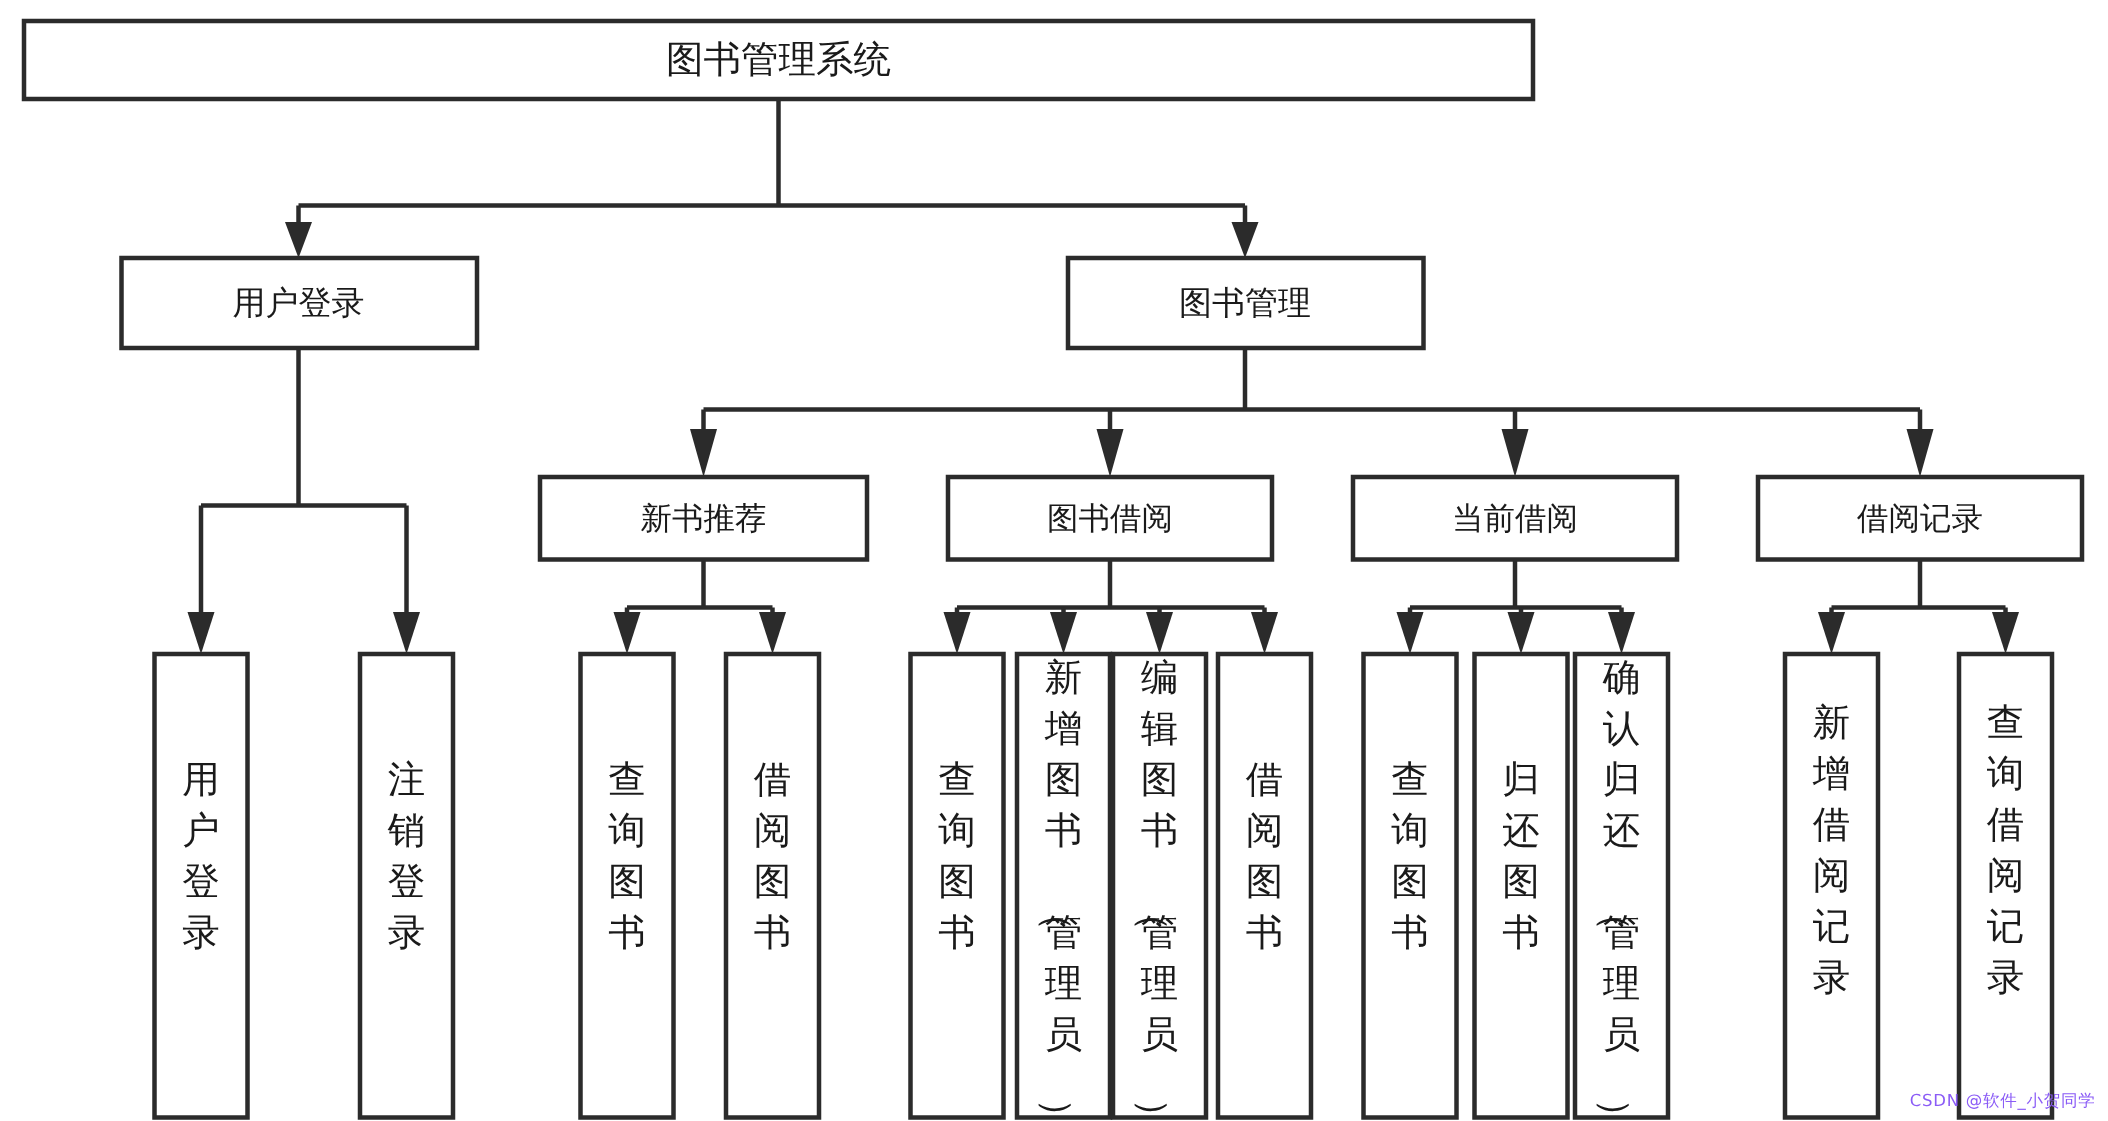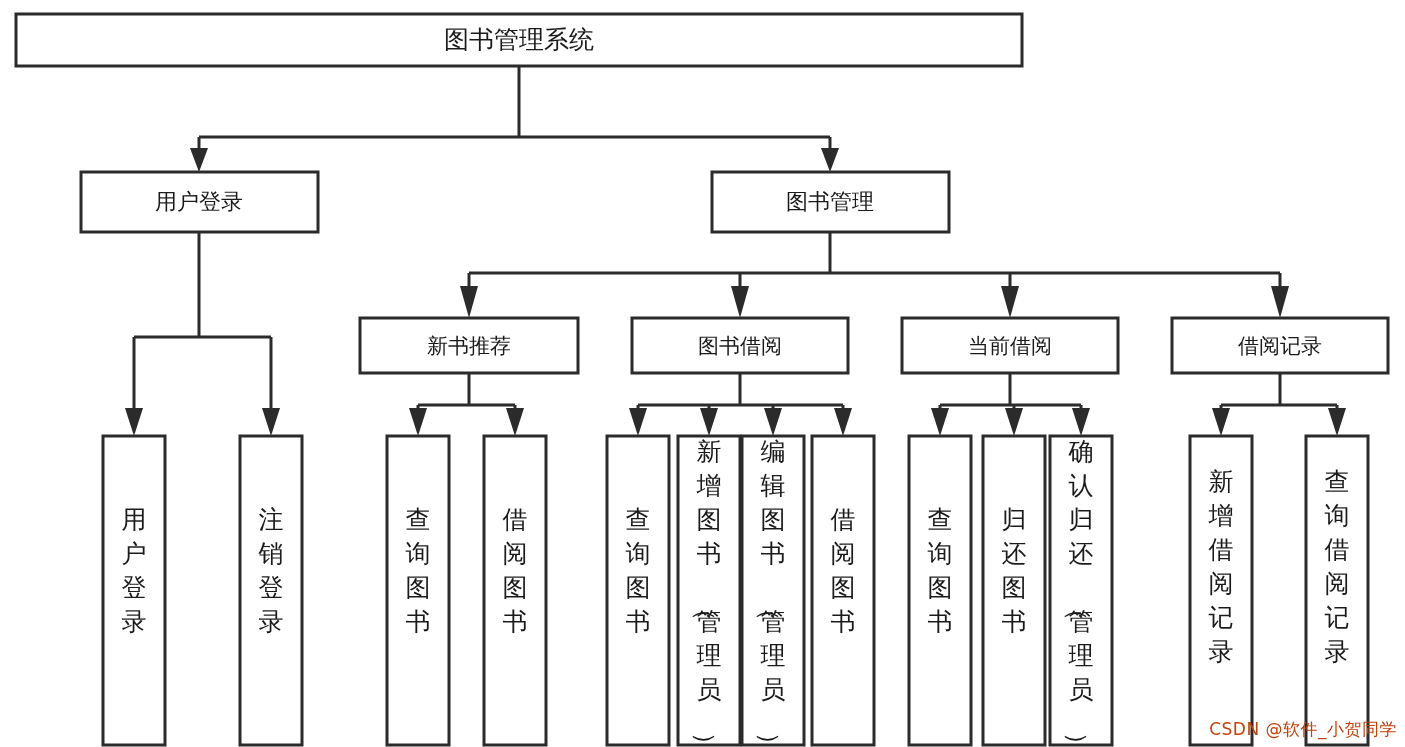--- a/index.html
+++ b/index.html
@@ -48,22 +48,22 @@
   }
   .arrow-head {
     fill: #2b2b2b;
     stroke: none;
   }
   .watermark {
     position: absolute;
     right: 8px;
     bottom: 6px;
     font-family: "DejaVu Sans", "Liberation Sans", sans-serif;
-    font-size: 17px;
-    color: #c2410c;
+    font-size: 11px;
+    color: #8b5cf6;
     white-space: nowrap;
     letter-spacing: 0.5px;
     text-align: right;
   }
 </style>
 </head>
 <body>
 
 <svg id="diagram" viewBox="0 0 1405 747" xmlns="http://www.w3.org/2000/svg">
 

